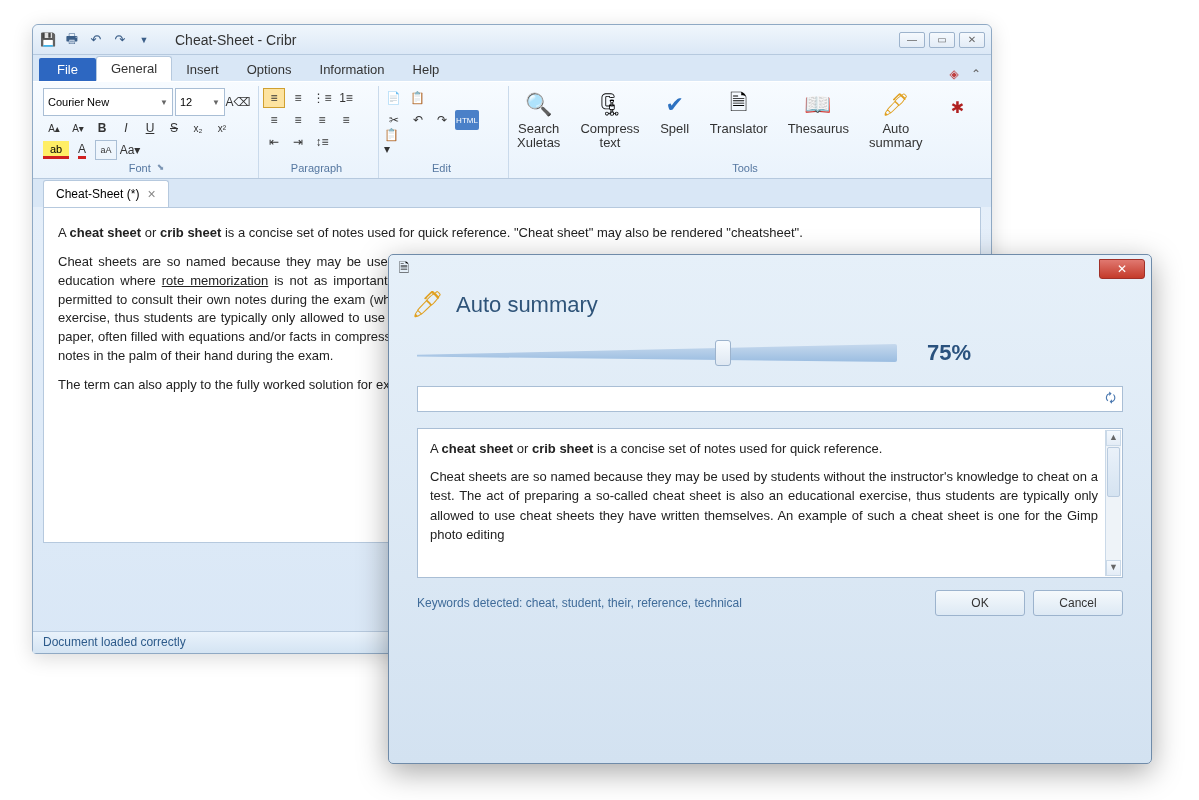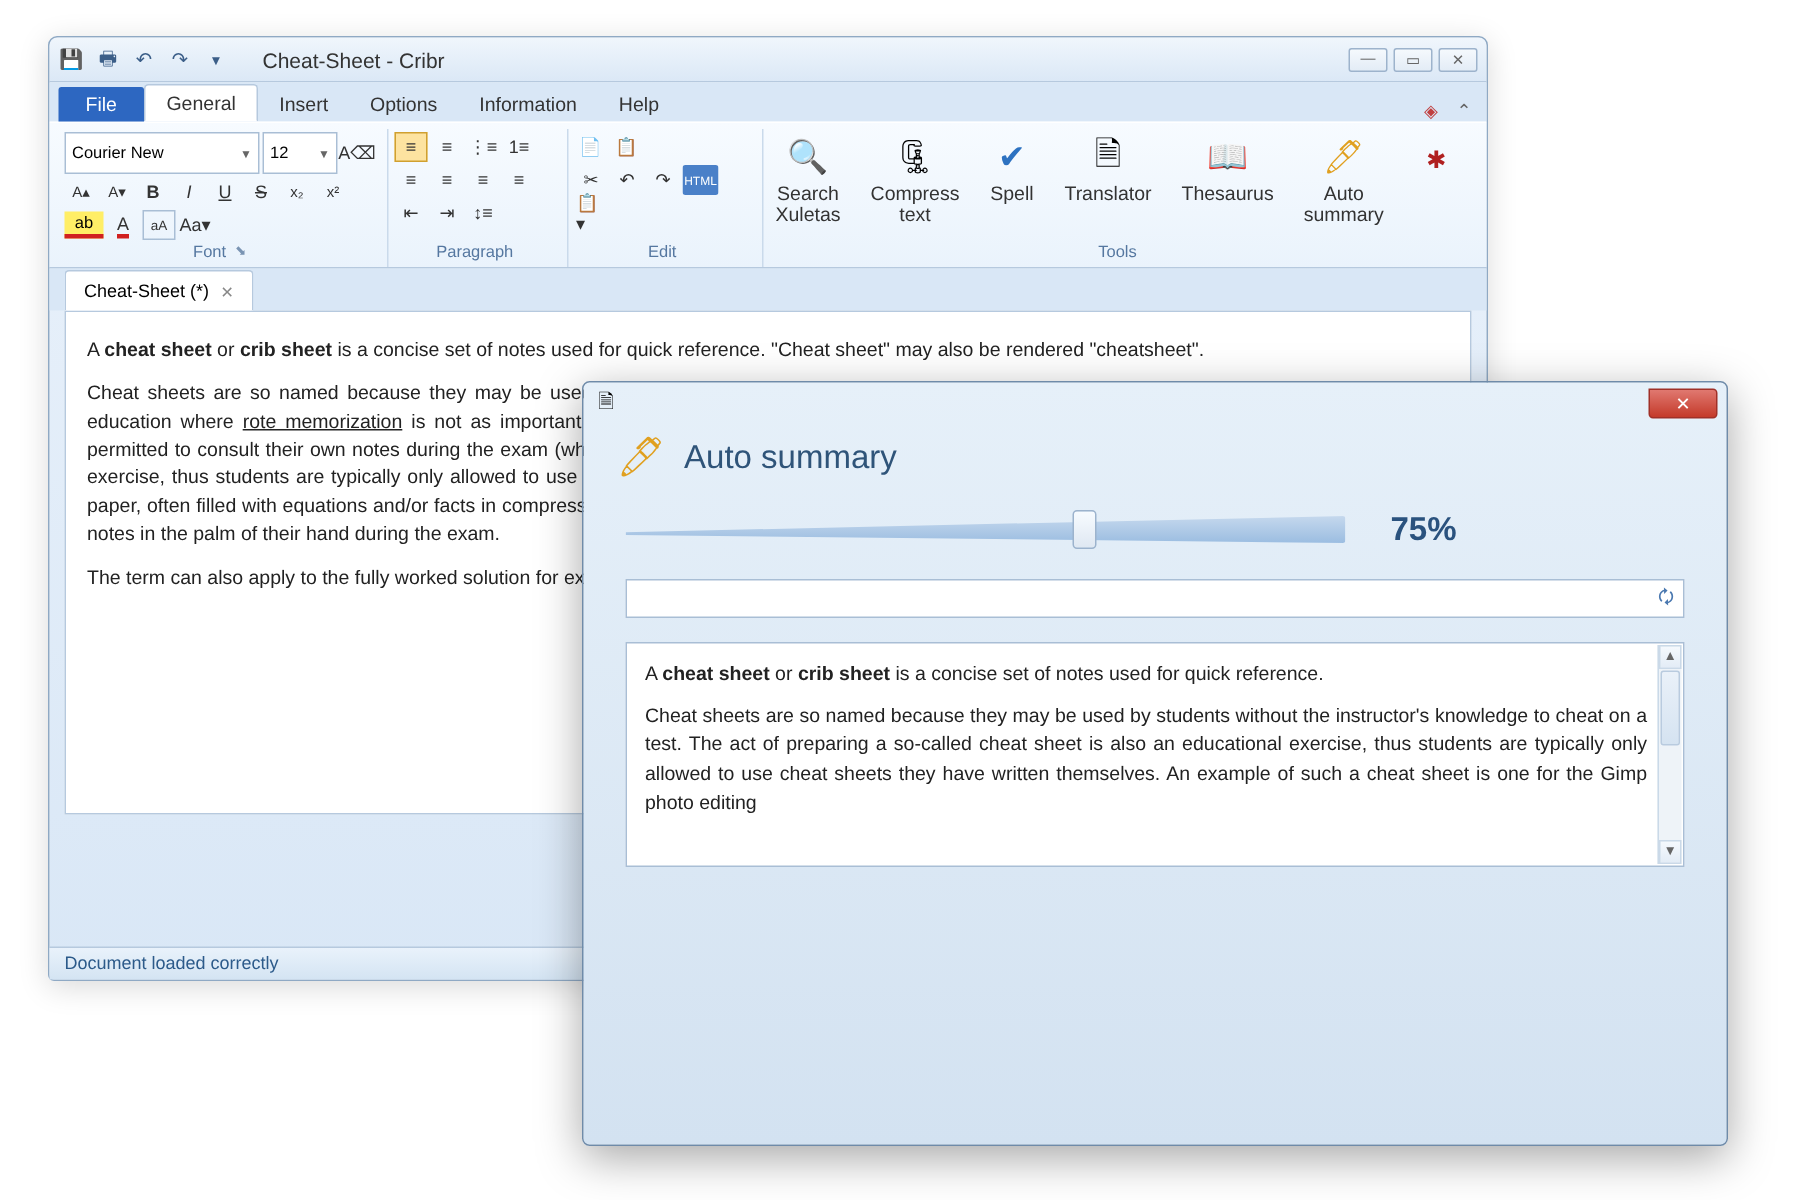--- a/index.html
+++ b/index.html
@@ -311,13 +311,20 @@
     <div class="result-box">
       <p><span>A </span><b>cheat sheet</b><span> or </span><b>crib sheet</b><span> is a concise set of notes used for quick reference.</span></p>
       <p><span>Cheat sheets are so named because they may be used by students without the instructor's knowledge to </span><span class="u">cheat</span><span> on a </span><span class="u">test</span><span>. The act of preparing a so-called cheat sheet is also an educational exercise, thus students are typically only allowed to use cheat sheets they have written themselves. An example of such a cheat sheet is one for the </span><span class="u">Gimp</span><span> photo editing</span></p>
       <div class="scroll-bar">
         <div class="scroll-btn">▲</div>
         <div class="scroll-thumb"></div>
         <div class="scroll-btn" style="position:absolute;bottom:0;left:0;right:0">▼</div>
       </div>
     </div>
   </div>
+  <div class="dlg-footer">
+    <div class="detected"><span>Keywords detected: </span><span>cheat, student, their, reference, technical</span></div>
+    <div class="dlg-buttons">
+      <button class="dlg-btn">OK</button>
+      <button class="dlg-btn">Cancel</button>
+    </div>
+  </div>
 </div>
 
 </body></html>

